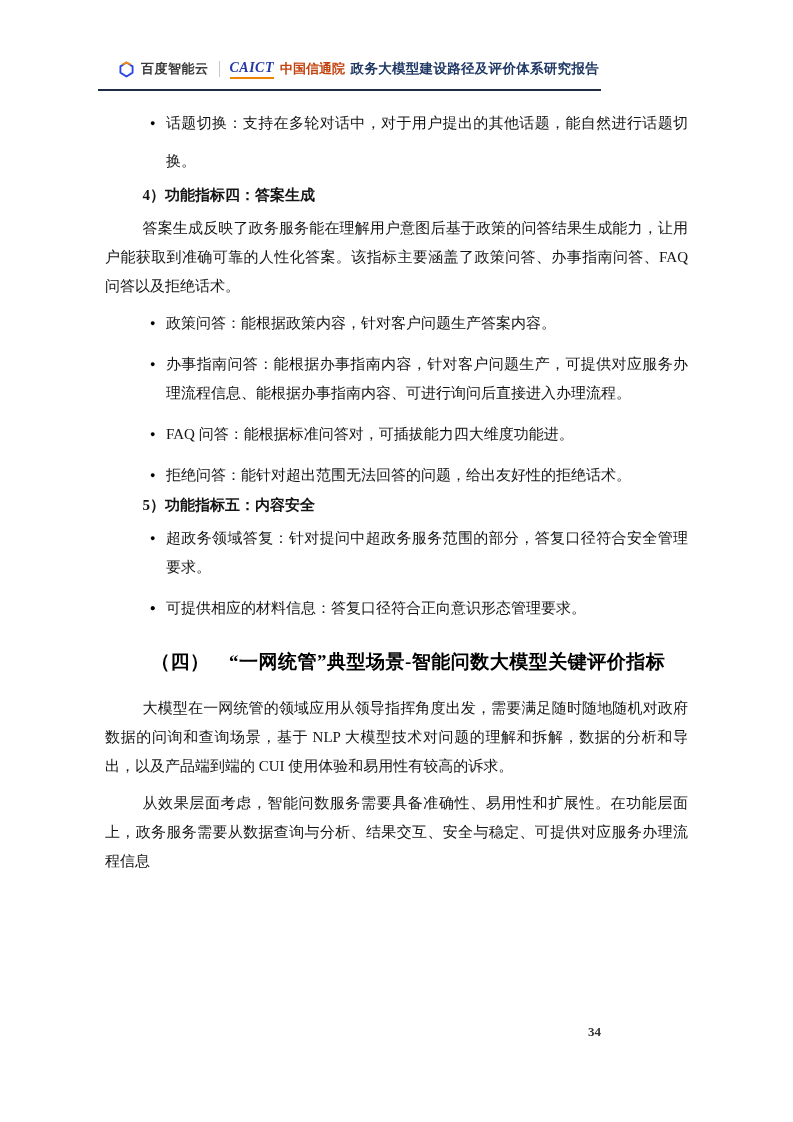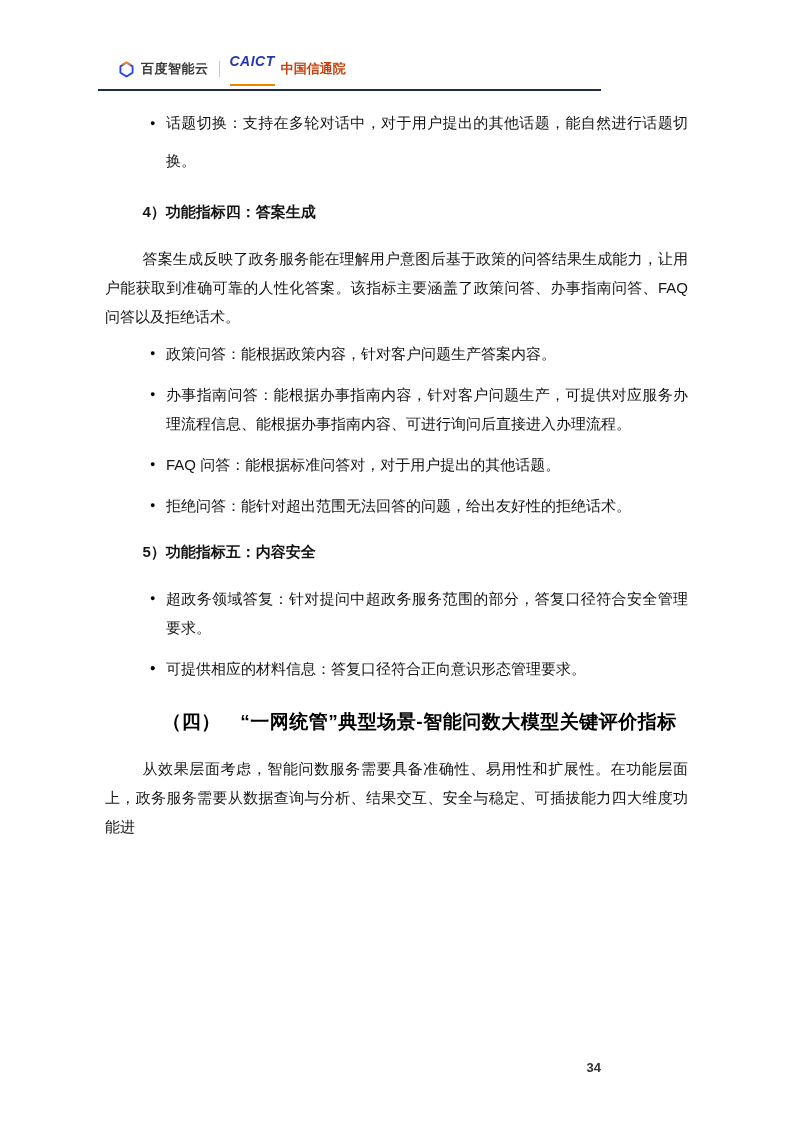--- a/index.html
+++ b/index.html
@@ -1,59 +1,59 @@
 <!DOCTYPE html>
 <html lang="zh"><head>
 <meta charset="utf-8">
 <style>
   html,body{margin:0;padding:0;background:#ffffff;}
   .page{
     position:relative;width:699px;height:1122px;background:#fff;
-    font-family:Liberation Sans, sans-serif;
+    font-family:Liberation Serif, serif;
     color:#111;overflow:hidden;
   }
   
   .hdr{position:absolute;top:0;left:0;right:0;}
   .hdr-row{
     display:flex;align-items:center;justify-content:space-between;
     margin:57px 100px 0 118px;height:24px;
   }
   .hdr-left{display:flex;align-items:center;}
   .baidu-icon{display:flex;align-items:center;margin-right:6px;}
   .baidu-text{font-size:13px;font-weight:700;color:#3a3a3a;letter-spacing:.5px;white-space:nowrap;}
   .logo-divider{width:1px;height:16px;background:#c9c9c9;margin:0 10px;}
   .caict-latin{
     font-size:14px;font-weight:800;font-style:italic;color:#2438A8;
-    border-bottom:2px solid #F08300;padding-bottom:15px;letter-spacing:.5px;white-space:nowrap;
+    border-bottom:2px solid #F08300;padding-bottom:1px;letter-spacing:.5px;white-space:nowrap;
   }
   .caict-cn{font-size:13px;font-weight:700;color:#c2410c;margin-left:6px;white-space:nowrap;}
   .hdr-title{font-size:13.5px;font-weight:700;color:#1F3864;letter-spacing:.3px;white-space:nowrap;}
   .hdr-rule{height:2px;background:#1f2c45;margin:8px 98px 0 98px;}
   
   .content{
     position:absolute;top:102px;left:105px;width:583px;
     font-size:15px;line-height:29px;color:#141414;
     text-align:justify;font-weight:500;
   }
   .para{line-height:29px;margin:8px 0;text-indent:2.5em;}
-  .subhead{line-height:22px;margin:21px 0;font-weight:700;text-indent:2.5em;white-space:nowrap;}
+  .subhead{line-height:22px;margin:4px 0;font-weight:700;text-indent:2.5em;white-space:nowrap;}
   .blist{list-style:none;margin:8px 0 0 0;padding:0;}
   .blist li{position:relative;padding-left:61px;line-height:29px;margin:0 0 12px 0;}
   .blist li:last-child{margin-bottom:0;}
   .bm{position:absolute;left:45px;top:0;font-size:9px;line-height:inherit;color:#000;}
   .blist.intro{margin-top:2px;}
   .blist.intro li{line-height:38px;margin-bottom:0;}
   .sec-head{
     font-size:19px;font-weight:700;color:#000;margin:24px 0 18px 0;
-    padding-left:46px;text-align:center;text-indent:0;letter-spacing:.5px;white-space:nowrap;
+    padding-left:46px;text-align:left;text-indent:0;letter-spacing:.5px;white-space:nowrap;
   }
   
   .pagenum{
     position:absolute;top:1024px;right:98px;
-    font-size:13px;font-weight:600;color:#333;margin-top:36px;
+    font-size:13px;font-weight:600;color:#333;
   }
 </style>
 </head>
 <body>
 
 <div class="page">
 
   <header class="hdr">
     <div class="hdr-row">
       <div class="hdr-left">
@@ -61,20 +61,21 @@
           <svg width="17" height="17" viewBox="0 0 24 24">
             <polygon points="12,2.2 20.6,7.6 20.6,16.4 12,21.8 3.4,16.4 3.4,7.6" fill="none" stroke="#2846E4" stroke-width="2.6" stroke-linejoin="round"></polygon>
             <polyline points="6.2,4.9 12,2.2 17.8,4.9" fill="none" stroke="#FF8A00" stroke-width="2.6" stroke-linejoin="round"></polyline>
           </svg>
         </span>
         <span class="baidu-text">百度智能云</span>
         <span class="logo-divider"></span>
         <span class="caict-latin">CAICT</span>
         <span class="caict-cn">中国信通院</span>
       </div>
+      <div class="hdr-title">政务大模型建设路径及评价体系研究报告</div>
     </div>
     <div class="hdr-rule"></div>
   </header>
 
   <main class="content">
 
     <ul class="blist intro">
       <li>
         <span class="bm">●</span>
         <span>话题切换：支持在多轮对话中，对于用户提出的其他话题，能自然进行话题切换。</span>
@@ -89,21 +90,21 @@
       <li>
         <span class="bm">●</span>
         <span>政策问答：能根据政策内容，针对客户问题生产答案内容。</span>
       </li>
       <li>
         <span class="bm">●</span>
         <span>办事指南问答：能根据办事指南内容，针对客户问题生产，可提供对应服务办理流程信息、能根据办事指南内容、可进行询问后直接进入办理流程。</span>
       </li>
       <li>
         <span class="bm">●</span>
-        <span>FAQ 问答：能根据标准问答对，对于用户提出的其他话题。</span>
+        <span>FAQ 问答：能根据标准问答对，可插拔能力四大维度功能进。</span>
       </li>
       <li>
         <span class="bm">●</span>
         <span>拒绝问答：能针对超出范围无法回答的问题，给出友好性的拒绝话术。</span>
       </li>
     </ul>
 
     <p class="subhead">5）功能指标五：内容安全</p>
 
 
@@ -116,20 +117,21 @@
         <span class="bm">●</span>
       </li>
       <li>
         <span class="bm">●</span>
         <span>可提供相应的材料信息：答复口径符合正向意识形态管理要求。</span>
       </li>
     </ul>
 
     <h2 class="sec-head">（四）　“一网统管”典型场景-智能问数大模型关键评价指标</h2>
 
+    <p class="para">大模型在一网统管的领域应用从领导指挥角度出发，需要满足随时随地随机对政府数据的问询和查询场景，基于 NLP 大模型技术对问题的理解和拆解，数据的分析和导出，以及产品端到端的 CUI 使用体验和易用性有较高的诉求。</p>
 
-    <p class="para">从效果层面考虑，智能问数服务需要具备准确性、易用性和扩展性。在功能层面上，政务服务需要从数据查询与分析、结果交互、安全与稳定、可插拔能力四大维度功能进</p>
+    <p class="para">从效果层面考虑，智能问数服务需要具备准确性、易用性和扩展性。在功能层面上，政务服务需要从数据查询与分析、结果交互、安全与稳定、可提供对应服务办理流程信息</p>
 
   </main>
 
   <div class="pagenum">34</div>
 
 </div>
 
 </body></html>

